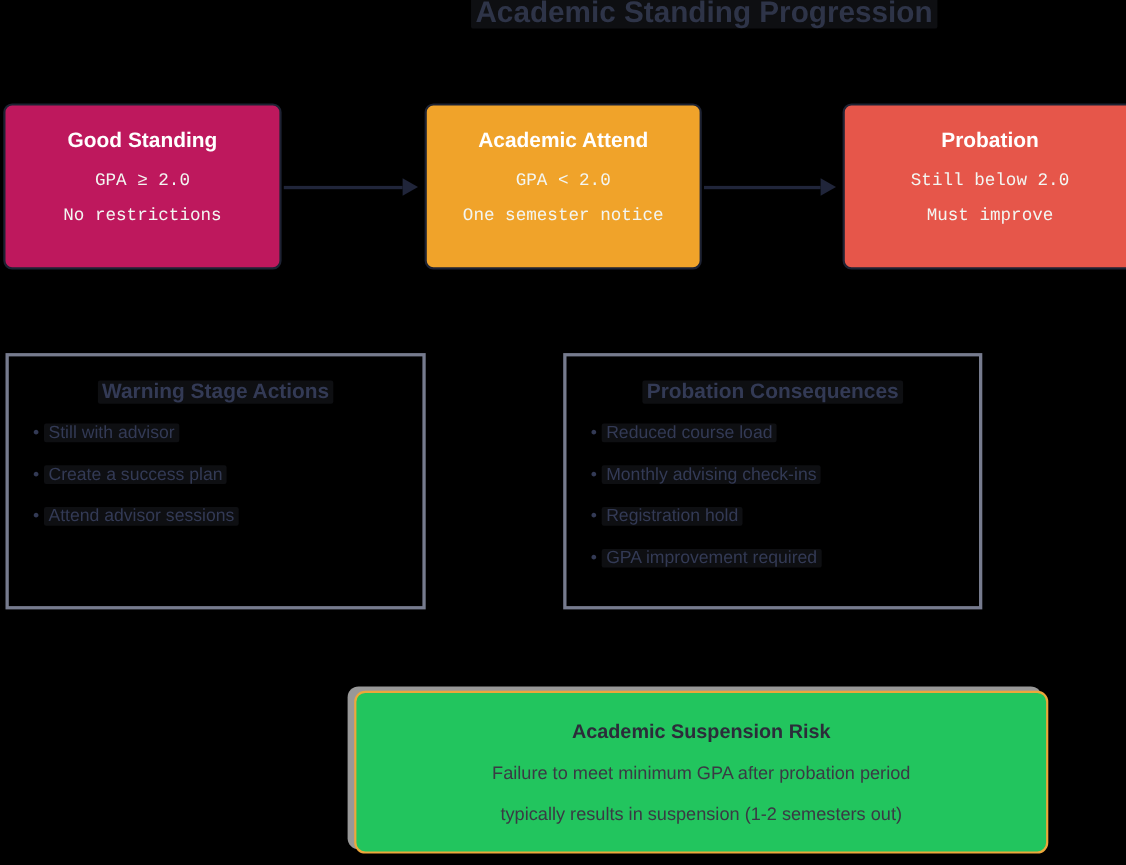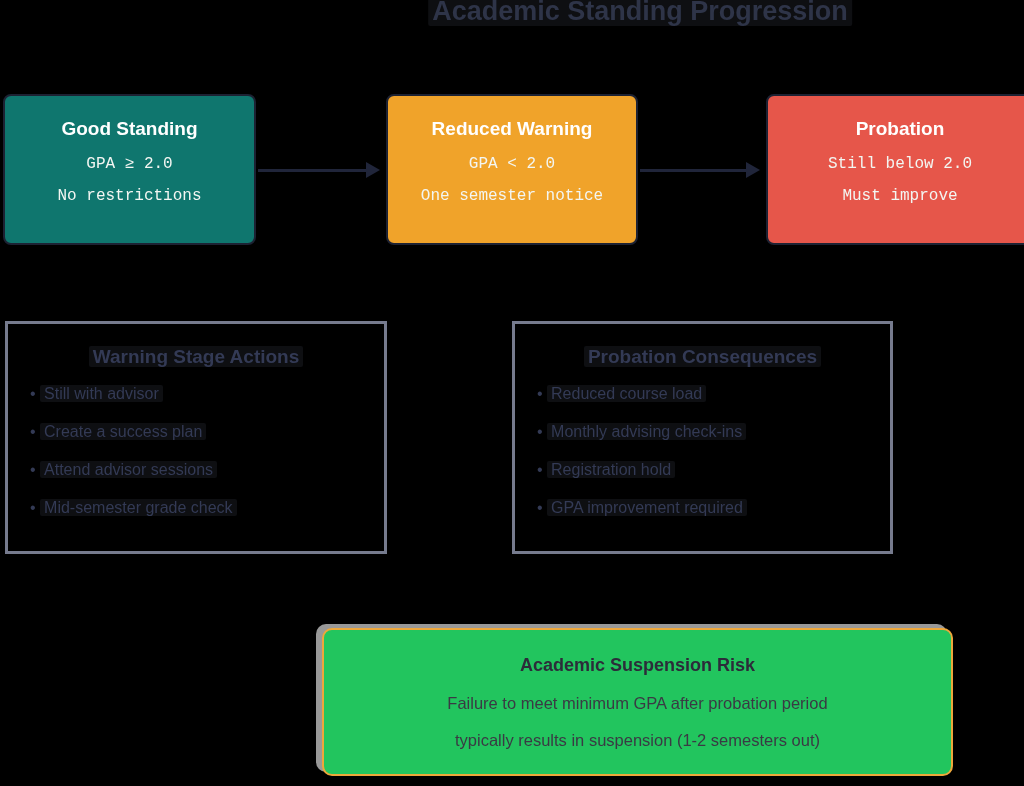--- a/index.html
+++ b/index.html
@@ -22,21 +22,21 @@
   .stage{
     position:absolute;top:94px;height:151px;
     border:2px solid #1d2233;border-radius:8px;
     box-sizing:border-box;
     display:flex;flex-direction:column;justify-content:center;align-items:center;
     color:#ffffff;text-align:center;
   }
   .stage .stage-name{font-size:19px;font-weight:bold;margin:0 0 15px 0;}
   .stage .stage-line{font-size:16px;color:#f3f6f2;margin:0 0 14px 0;font-family:Liberation Mono, monospace;}
   .stage .stage-line:last-child{margin-bottom:16px;}
-  .stage-good{left:3px;width:253px;background:#0f766e;}
+  .stage-good{left:3px;width:253px;background:#be185d;}
   .stage-warning{left:386px;width:252px;background:#f0a32a;}
   .stage-probation{left:766px;width:268px;background:#e6564a;}
   
   .flow-arrow{
     position:absolute;top:169px;height:3px;background:#20253a;
   }
   .flow-arrow::after{
     content:"";position:absolute;right:-14px;top:-7px;
     width:0;height:0;
     border-left:14px solid #20253a;
@@ -88,42 +88,41 @@
 
 <div class="stage stage-good">
   <div class="stage-name">Good Standing</div>
   <div class="stage-line">GPA ≥ 2.0</div>
   <div class="stage-line">No restrictions</div>
 </div>
 
 <div class="flow-arrow flow-arrow-1"></div>
 
 <div class="stage stage-warning">
-  <div class="stage-name">Reduced Warning</div>
+  <div class="stage-name">Academic Attend</div>
   <div class="stage-line">GPA &lt; 2.0</div>
   <div class="stage-line">One semester notice</div>
 </div>
 
 <div class="flow-arrow flow-arrow-2"></div>
 
 <div class="stage stage-probation">
   <div class="stage-name">Probation</div>
   <div class="stage-line">Still below 2.0</div>
   <div class="stage-line">Must improve</div>
 </div>
 
 <div class="panel panel-left">
   <div class="panel-heading">
     <span class="dim-chip">Warning Stage Actions</span>
   </div>
   <ul class="panel-list">
     <li><span class="dim-chip">Still with advisor</span></li>
     <li><span class="dim-chip">Create a success plan</span></li>
     <li><span class="dim-chip">Attend advisor sessions</span></li>
-    <li><span class="dim-chip">Mid-semester grade check</span></li>
   </ul>
 </div>
 
 <div class="panel panel-right">
   <div class="panel-heading">
     <span class="dim-chip">Probation Consequences</span>
   </div>
   <ul class="panel-list">
     <li><span class="dim-chip">Reduced course load</span></li>
     <li><span class="dim-chip">Monthly advising check-ins</span></li>

